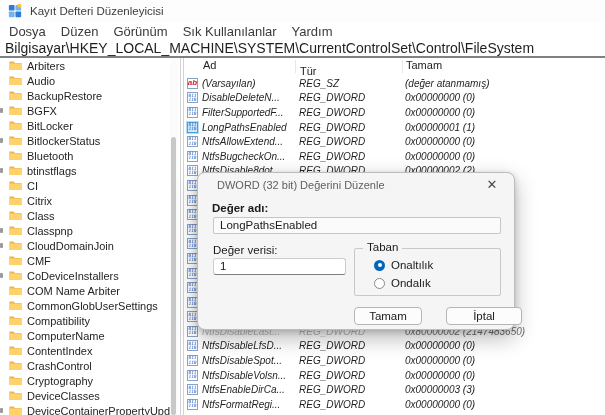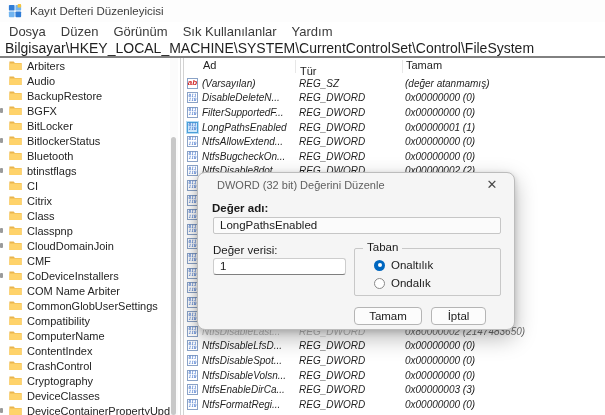--- a/index.html
+++ b/index.html
@@ -79,21 +79,21 @@
   .radio-row { position:absolute; left:19px; display:flex; align-items:center; }
   .radio-row.r1 { top:10px; } .radio-row.r2 { top:28px; }
   .radio { width:11px; height:11px; border-radius:50%; margin-right:6px; flex:none; position:relative; }
   .radio.on { background:#0067c0; }
   .radio.on::after { content:""; position:absolute; left:3.5px; top:3.5px; width:4px; height:4px;
     border-radius:50%; background:#fff; }
   .radio.off { background:#fff; border:1px solid #8a8a8a; }
   .btn { position:absolute; top:134px; height:18px; background:#fcfcfc; border:1px solid #b5b5b5;
     border-radius:4px; text-align:center; line-height:16px; }
   .btn-ok { left:156px; width:68px; }
-  .btn-cancel { left:233px; width:55px; }
+  .btn-cancel { left:248px; width:76px; }
 </style>
 </head>
 <body>
 
 <div id="window">
 
   <div class="titlebar">
     <svg class="app-icon" viewBox="0 0 16 16">
       <rect x="1" y="1" width="6.5" height="6.5" rx="1" fill="#2f7cd6"></rect>
       <rect x="8.5" y="1" width="6.5" height="6.5" rx="1" fill="#72b5f0"></rect>

